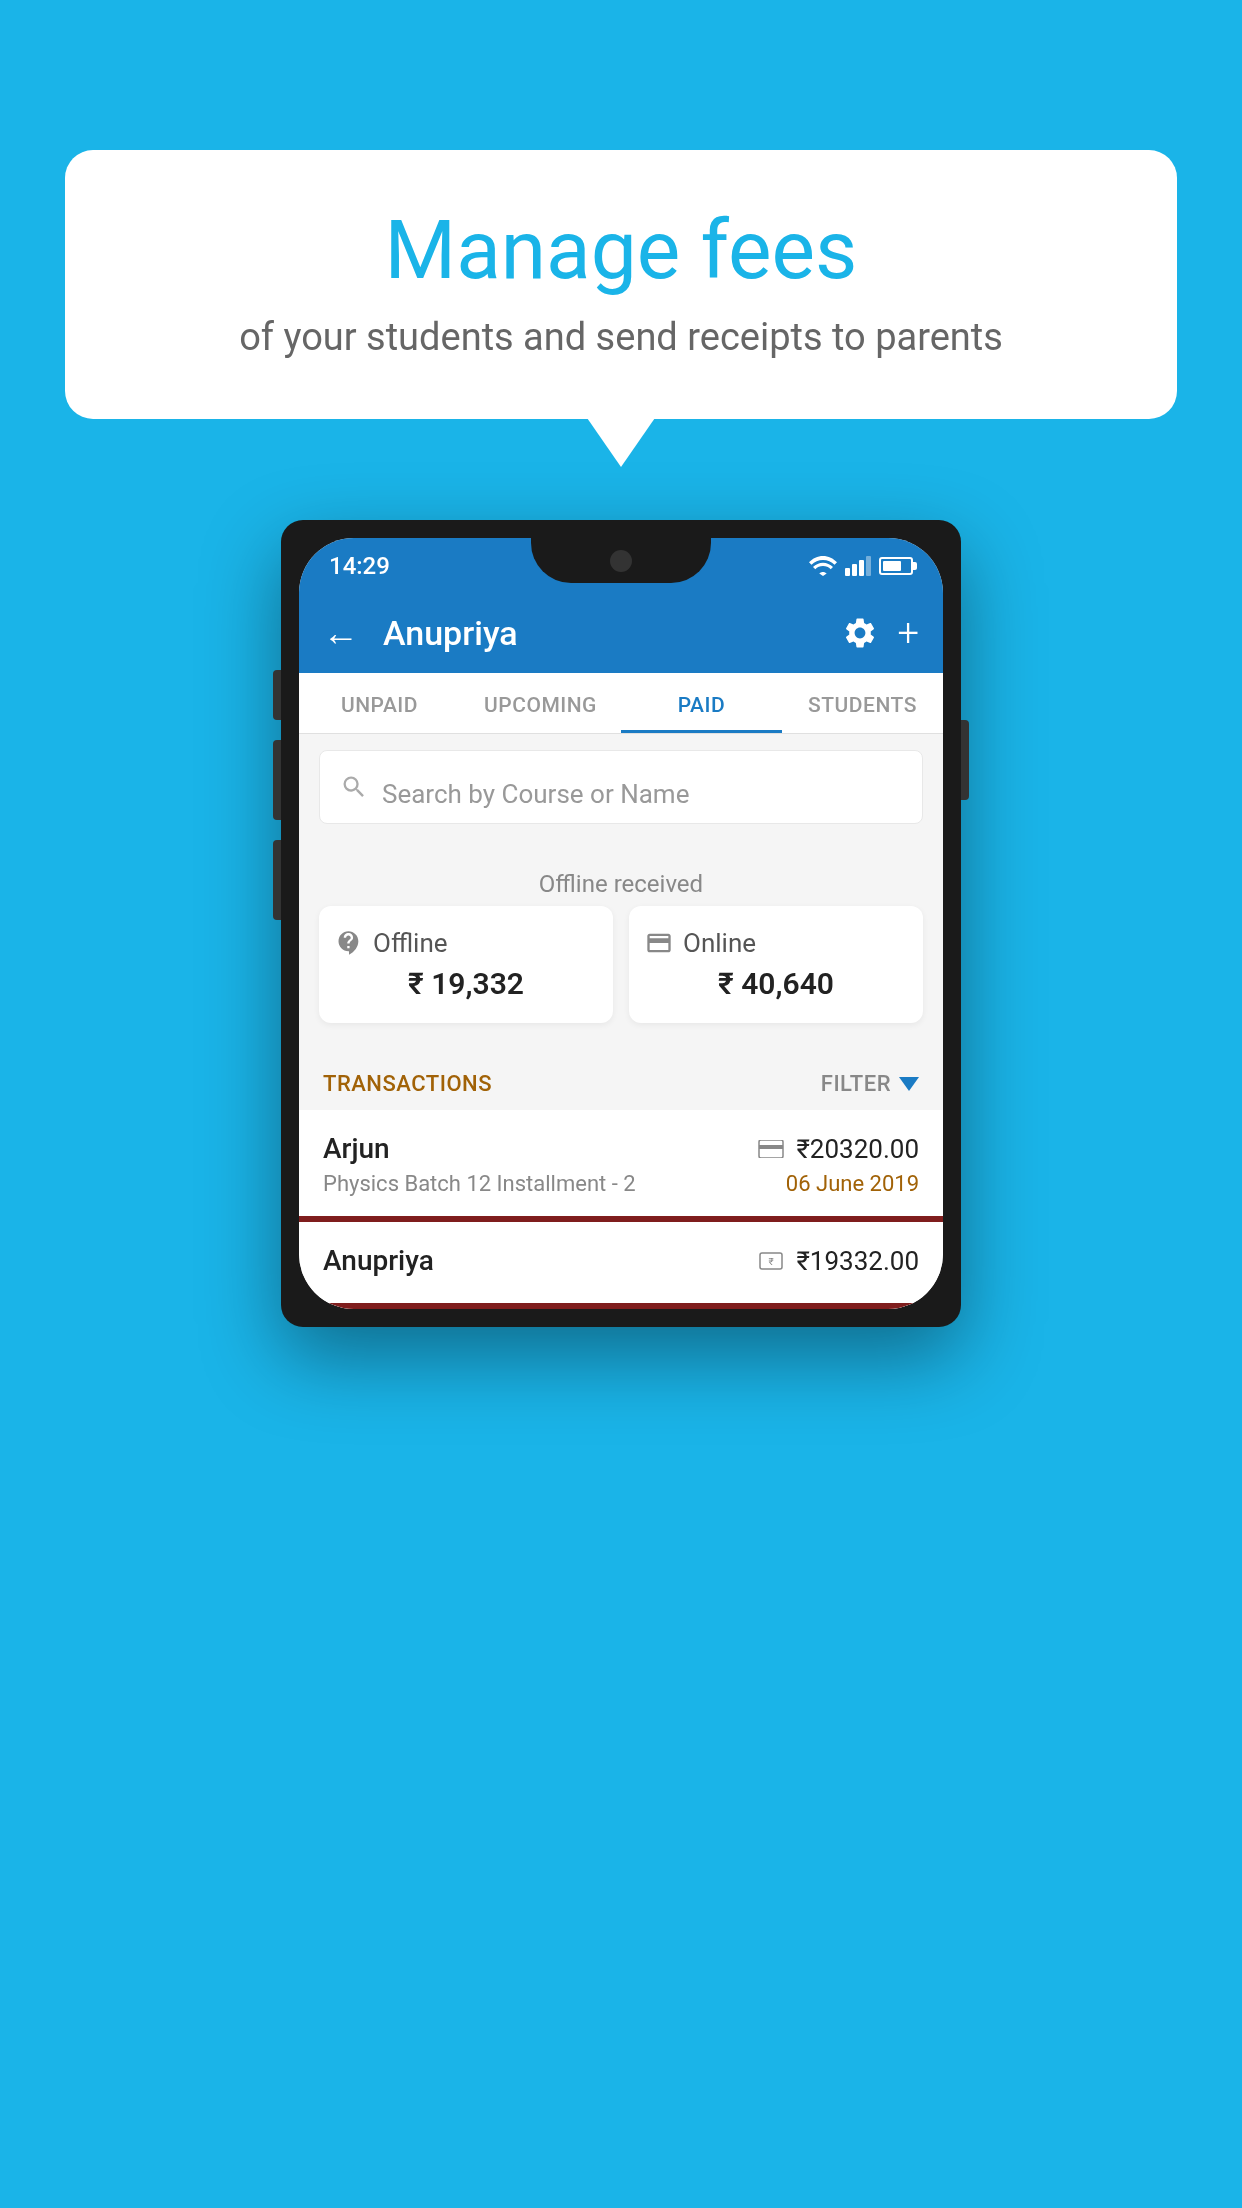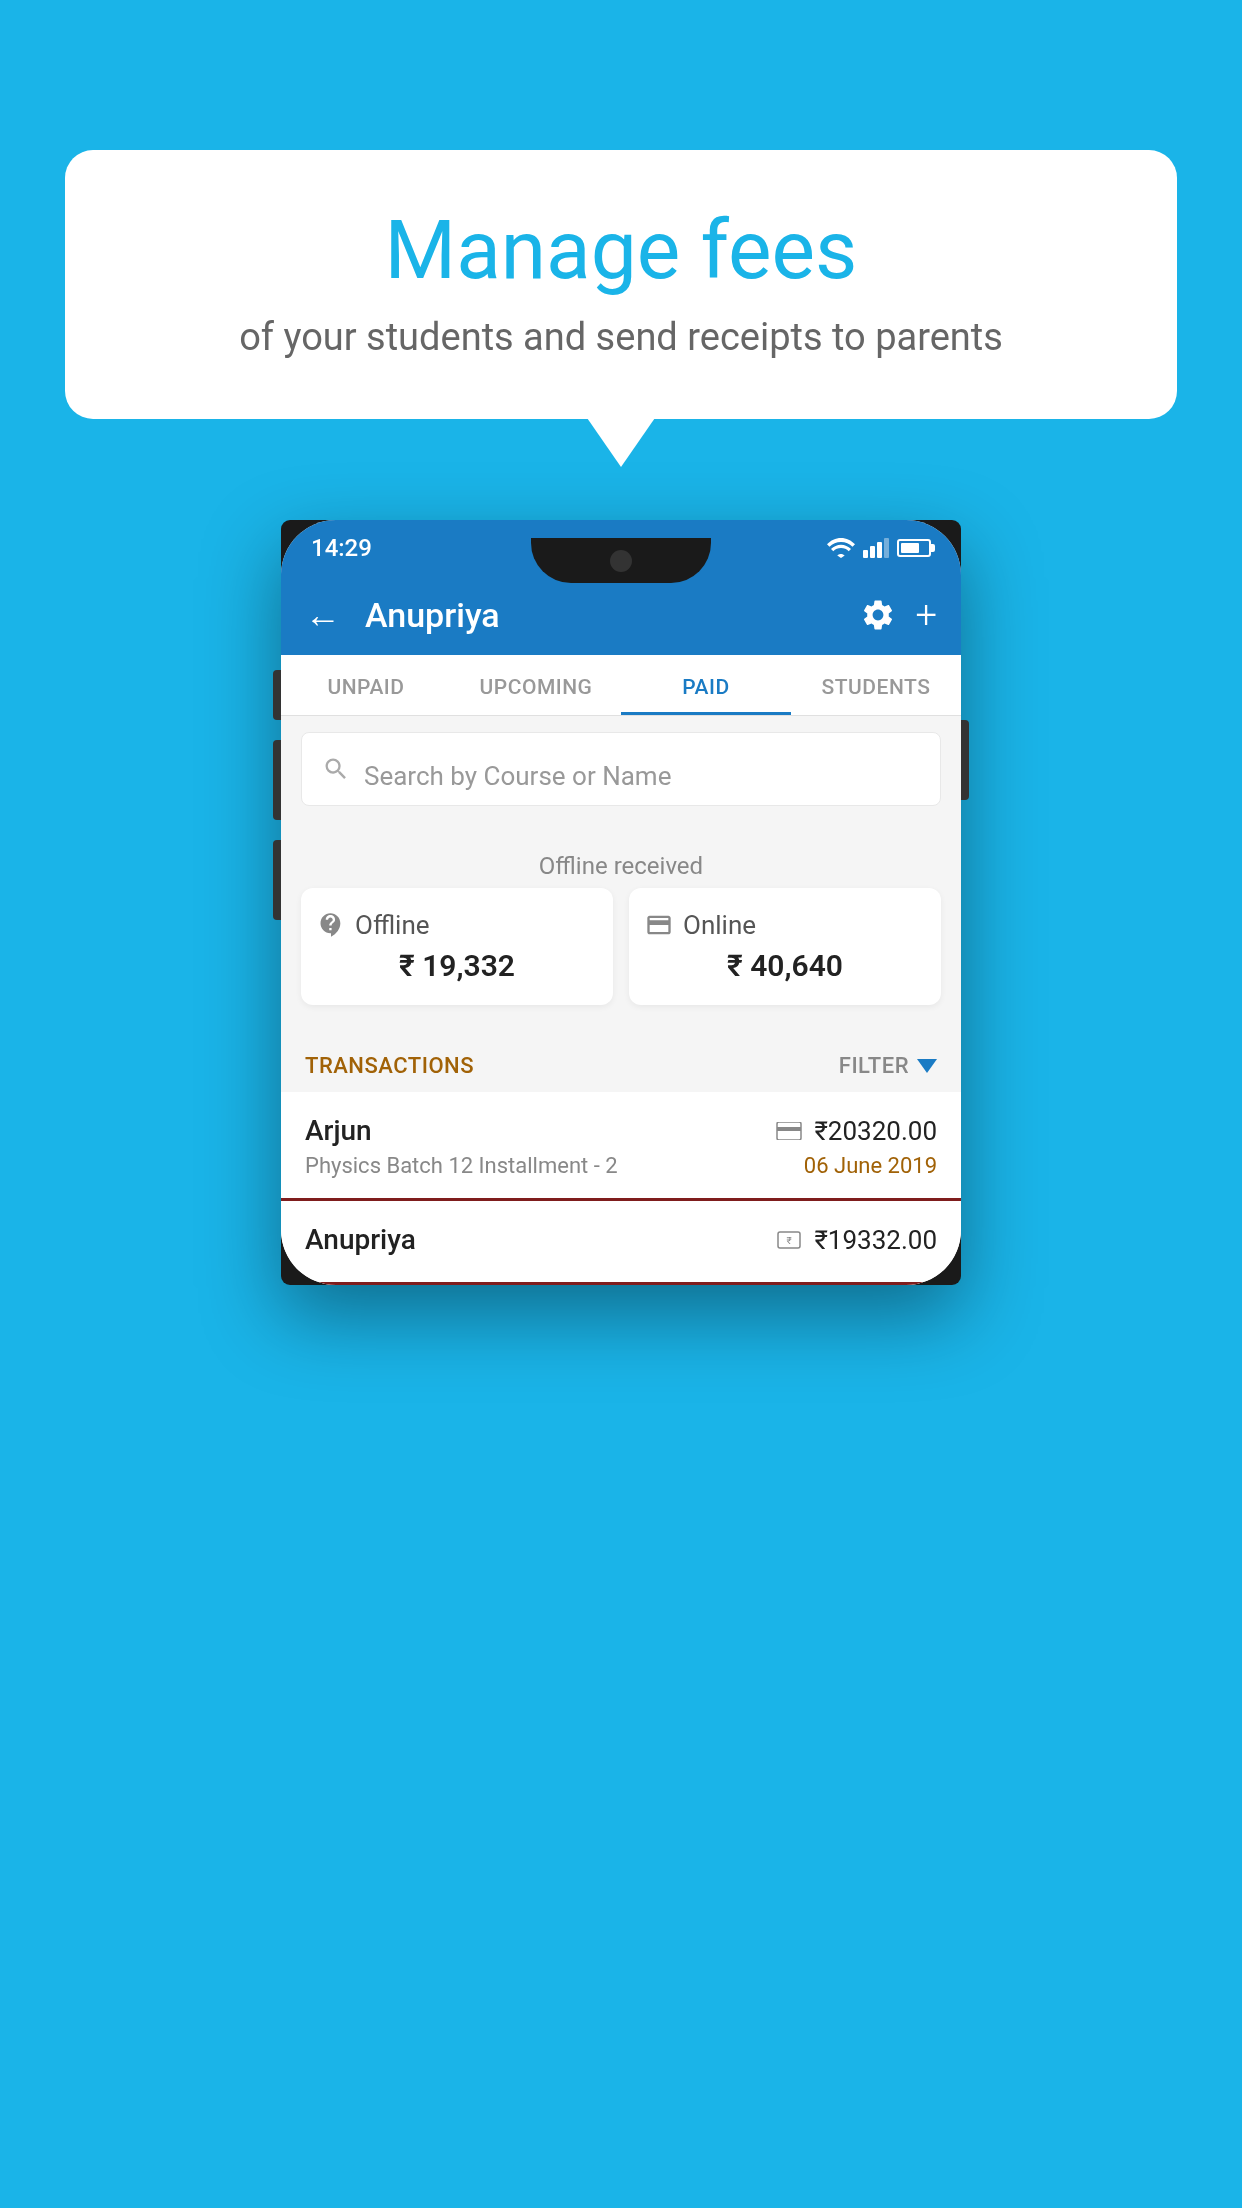--- a/index.html
+++ b/index.html
@@ -60,21 +60,22 @@
     .phone-wrapper {
       position: absolute;
       top: 520px;
       left: 50%;
       transform: translateX(-50%);
       width: 680px;
     }
 
     .phone {
       background: #1a1a1a;
-      border-radius: 9px;
+      border-radius: 22px;
+      padding: 18px;
       box-shadow: 0 30px 80px rgba(0,0,0,0.4);
       position: relative;
     }
 
     
     .phone-notch {
       position: absolute;
       top: 18px;
       left: 50%;
       transform: translateX(-50%);
@@ -413,21 +414,21 @@
       height: 0;
       border-left: 10px solid transparent;
       border-right: 10px solid transparent;
       border-top: 14px solid #1a7bc4;
     }
 
     
     .transaction-row {
       background: white;
       padding: 22px 24px 20px;
-      border-bottom: 3px solid #7f1d1d;
+      border-bottom: 6px solid #7f1d1d;
     }
 
     .transaction-top {
       display: flex;
       justify-content: space-between;
       align-items: center;
       margin-bottom: 6px;
     }
 
     .transaction-name {

